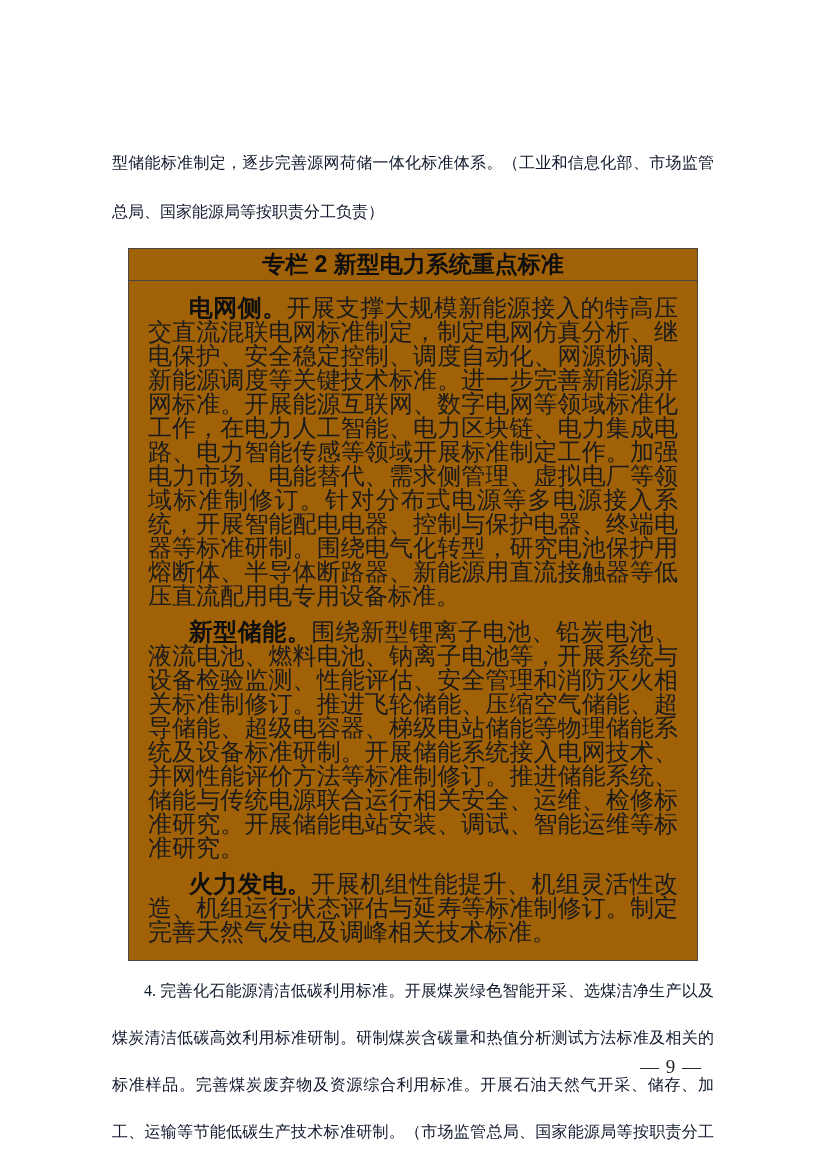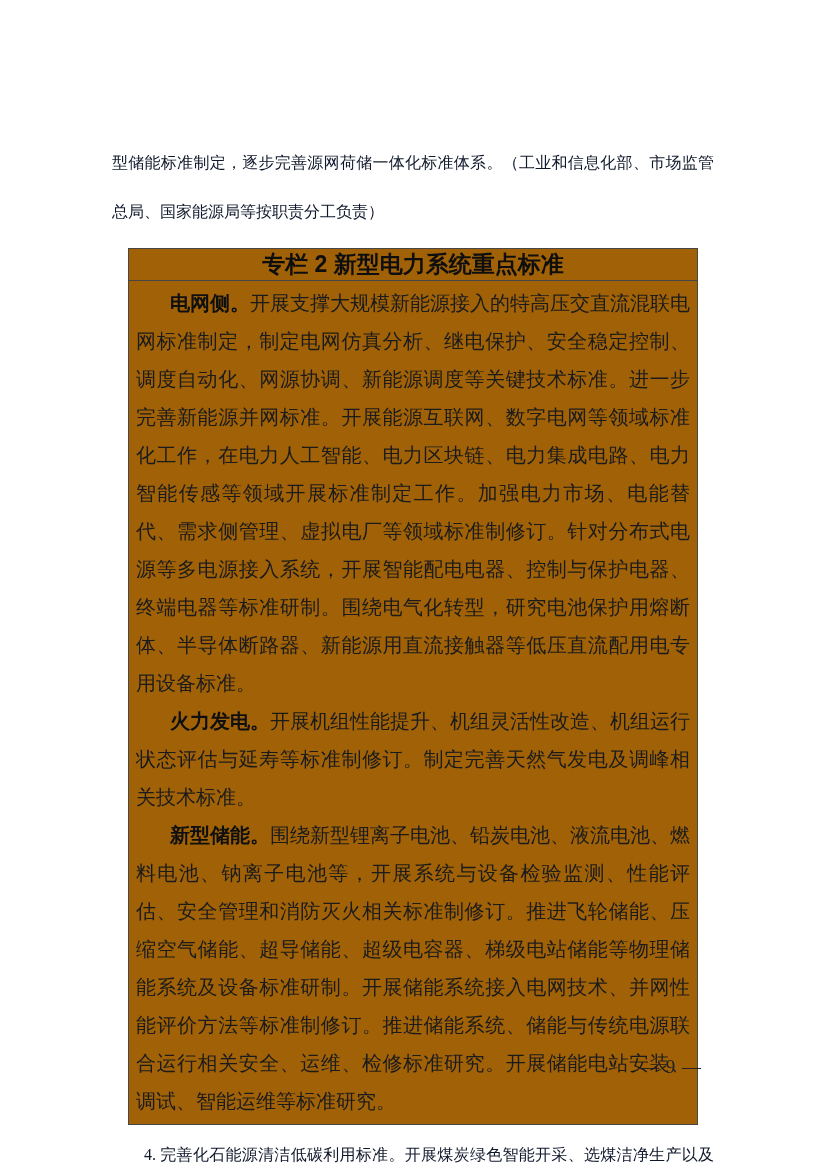--- a/index.html
+++ b/index.html
@@ -35,23 +35,23 @@
     line-height: 31px;
     text-align: center;
     font-weight: bold;
     font-size: 23px;
     color: #0e0e0e;
     border-bottom: 1.5px solid #474747;
     font-family: "Liberation Sans", "DejaVu Sans", sans-serif;
   }
   .box-body { padding: 3px 7px 4px 7px; }
   .box-body p {
-    margin: 0;
-    font-size: 20px;
-    line-height: 38px;
+    margin: 12px;
+    font-size: 24px;
+    line-height: 24px;
     text-align: justify;
     text-indent: 1.7em;
     color: #1b1b1b;
   }
   .box-body .lead { font-weight: bold; color: #0f0f0f; }
 
   .page-number {
     position: absolute;
     top: 1056px;
     right: 124px;
@@ -65,22 +65,22 @@
 <body>
 
 <div class="content">
 
   <p class="body-text">型储能标准制定，逐步完善源网荷储一体化标准体系。（工业和信息化部、市场监管总局、国家能源局等按职责分工负责）</p>
 
   <div class="box">
     <div class="box-title">专栏 2  新型电力系统重点标准</div>
     <div class="box-body">
       <p><span class="lead">电网侧。</span><span>开展支撑大规模新能源接入的特高压交直流混联电网标准制定，制定电网仿真分析、继电保护、安全稳定控制、调度自动化、网源协调、新能源调度等关键技术标准。进一步完善新能源并网标准。开展能源互联网、数字电网等领域标准化工作，在电力人工智能、电力区块链、电力集成电路、电力智能传感等领域开展标准制定工作。加强电力市场、电能替代、需求侧管理、虚拟电厂等领域标准制修订。针对分布式电源等多电源接入系统，开展智能配电电器、控制与保护电器、终端电器等标准研制。围绕电气化转型，研究电池保护用熔断体、半导体断路器、新能源用直流接触器等低压直流配用电专用设备标准。</span></p>
+      <p><span class="lead">新型储能。</span><span>围绕新型锂离子电池、铅炭电池、液流电池、燃料电池、钠离子电池等，开展系统与设备检验监测、性能评估、安全管理和消防灭火相关标准制修订。推进飞轮储能、压缩空气储能、超导储能、超级电容器、梯级电站储能等物理储能系统及设备标准研制。开展储能系统接入电网技术、并网性能评价方法等标准制修订。推进储能系统、储能与传统电源联合运行相关安全、运维、检修标准研究。开展储能电站安装、调试、智能运维等标准研究。</span></p>
       <p><span class="lead">火力发电。</span><span>开展机组性能提升、机组灵活性改造、机组运行状态评估与延寿等标准制修订。制定完善天然气发电及调峰相关技术标准。</span></p>
-      <p><span class="lead">新型储能。</span><span>围绕新型锂离子电池、铅炭电池、液流电池、燃料电池、钠离子电池等，开展系统与设备检验监测、性能评估、安全管理和消防灭火相关标准制修订。推进飞轮储能、压缩空气储能、超导储能、超级电容器、梯级电站储能等物理储能系统及设备标准研制。开展储能系统接入电网技术、并网性能评价方法等标准制修订。推进储能系统、储能与传统电源联合运行相关安全、运维、检修标准研究。开展储能电站安装、调试、智能运维等标准研究。</span></p>
     </div>
   </div>
 
   <p class="body-text item4">4. 完善化石能源清洁低碳利用标准。开展煤炭绿色智能开采、选煤洁净生产以及煤炭清洁低碳高效利用标准研制。研制煤炭含碳量和热值分析测试方法标准及相关的标准样品。完善煤炭废弃物及资源综合利用标准。开展石油天然气开采、储存、加工、运输等节能低碳生产技术标准研制。（市场监管总局、国家能源局等按职责分工负责）</p>
 
 </div>
 
 <div class="page-number">— 9 —</div>
 
 </body></html>

